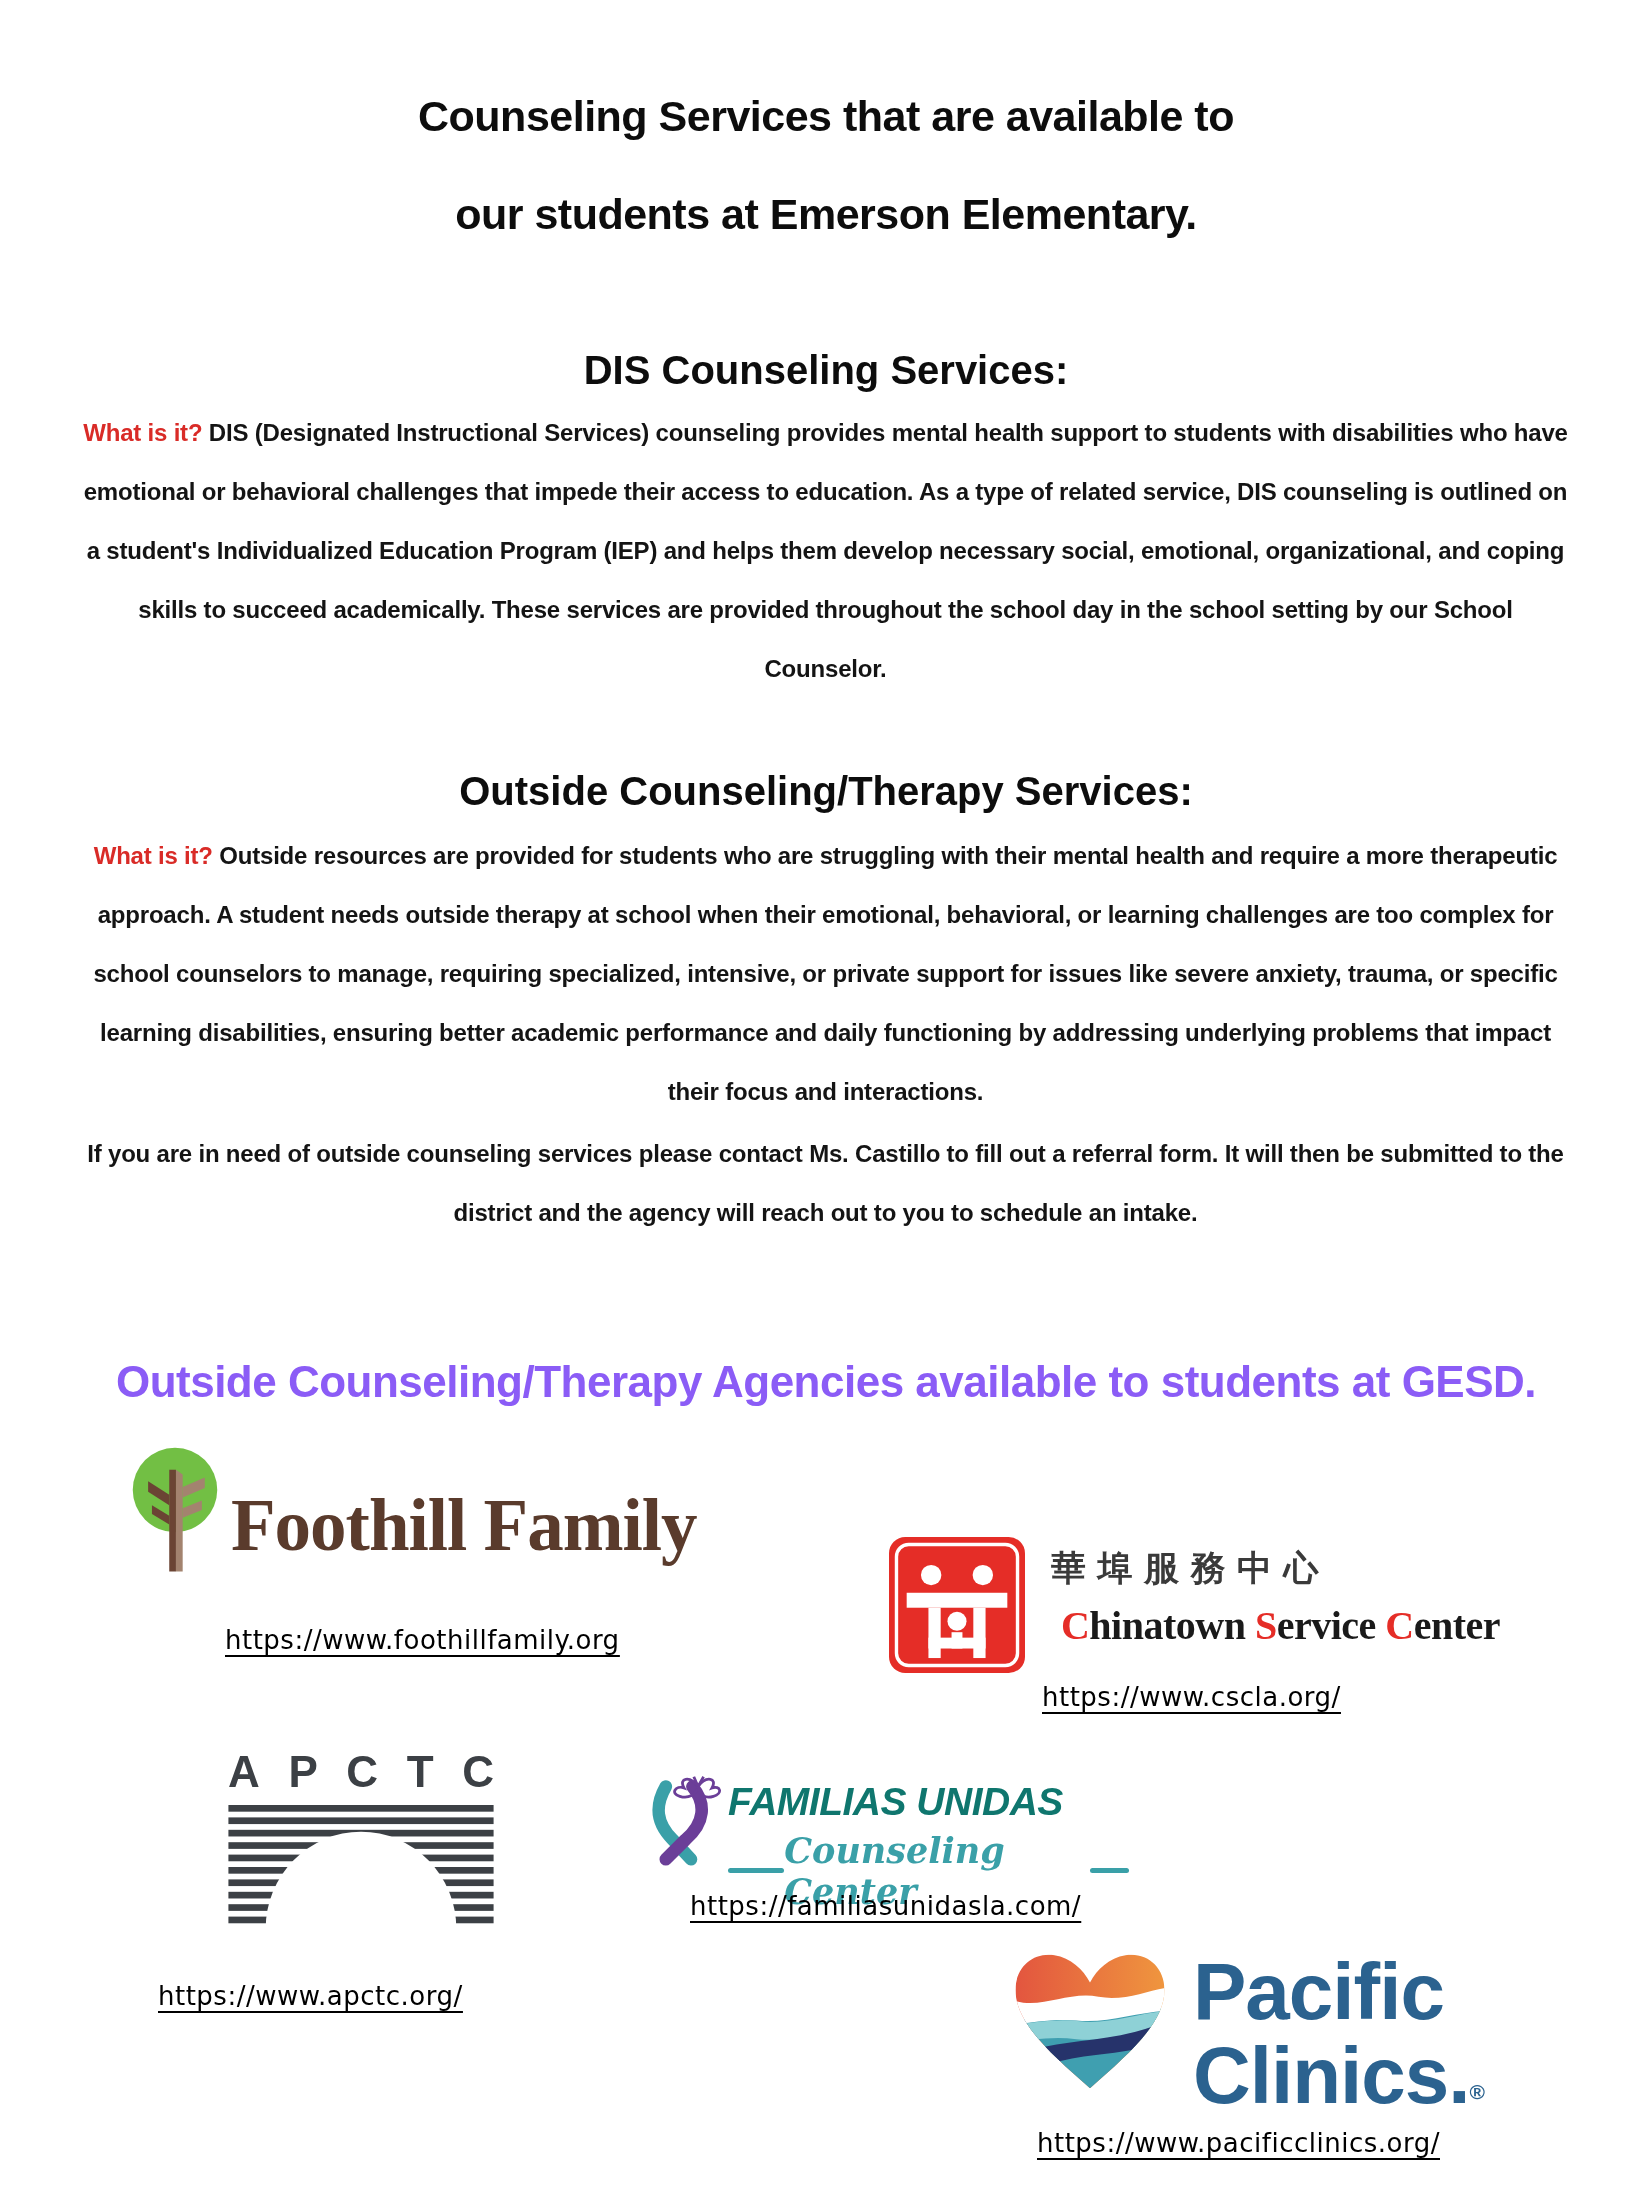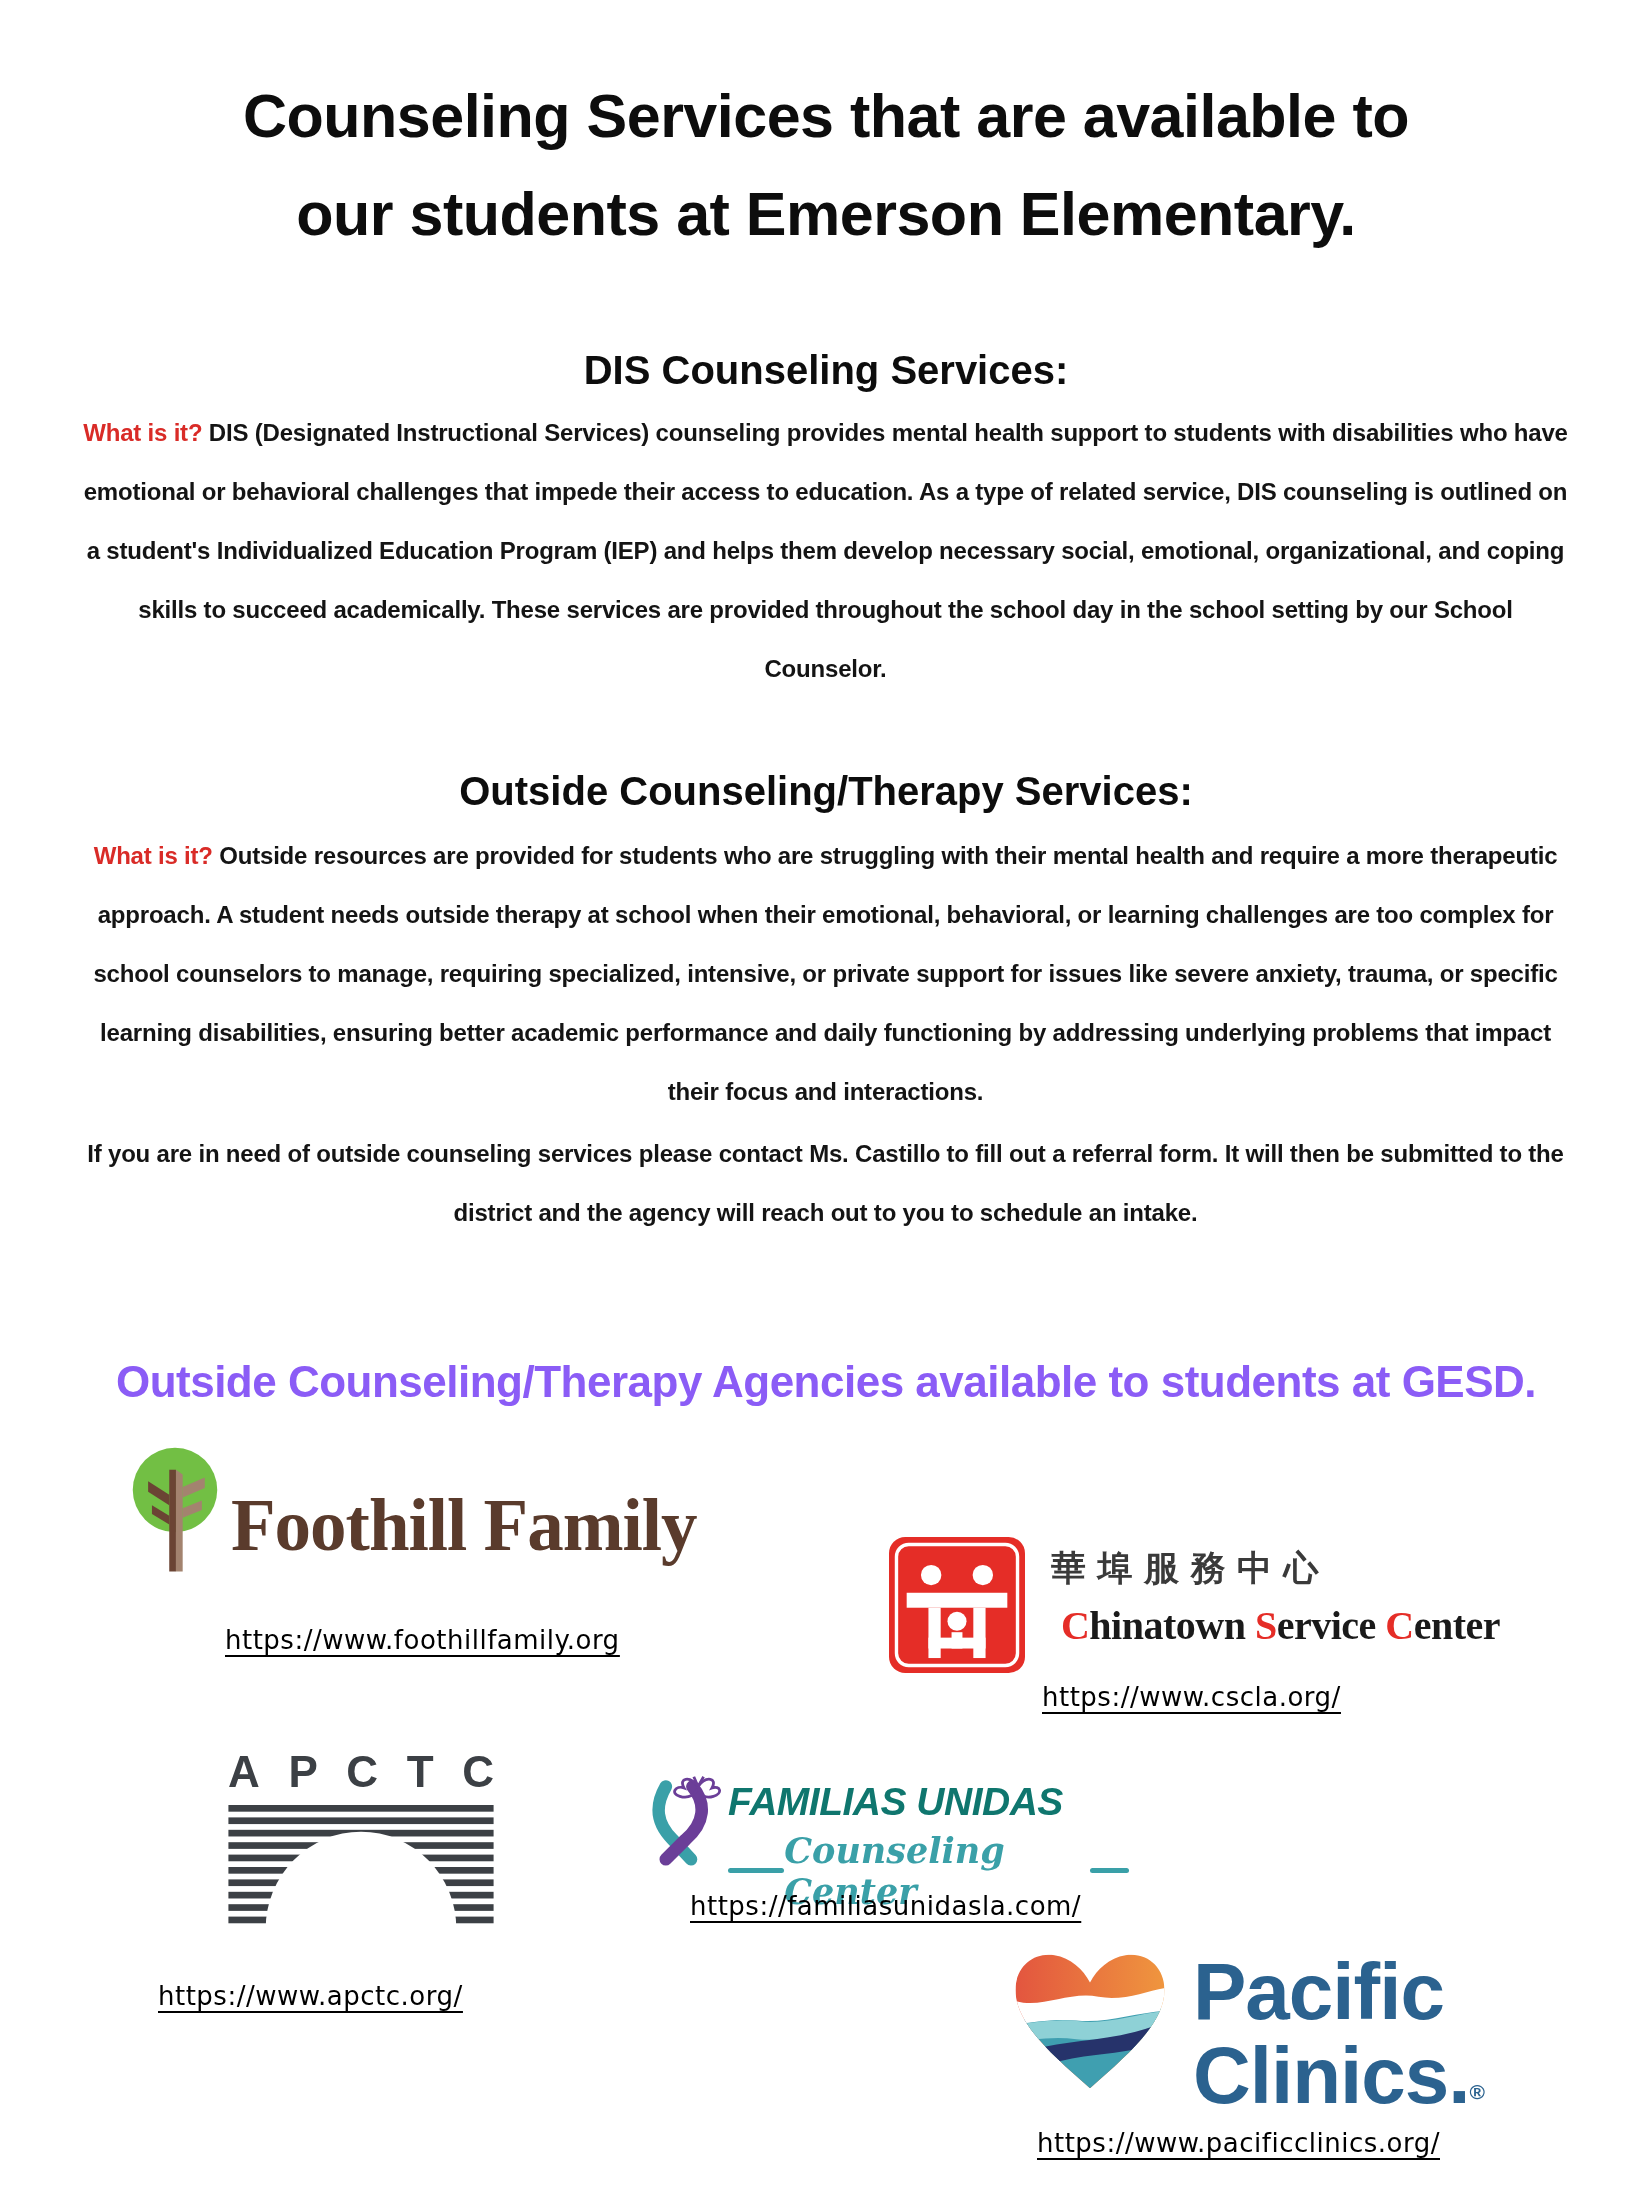--- a/index.html
+++ b/index.html
@@ -3,21 +3,21 @@
 <meta charset="utf-8">
 <style>
   * { margin:0; padding:0; box-sizing:border-box; }
   html,body { background:#ffffff; }
   .page {
     position:relative; width:1652px; height:2202px; background:#ffffff;
     font-family:"Liberation Sans", sans-serif; color:#111; overflow:hidden;
   }
   .title {
     position:absolute; top:67px; left:0; width:100%;
-    text-align:center; font-weight:800; font-size:61px; line-height:98px;
+    text-align:center; font-weight:800; font-size:43px; line-height:98px;
     letter-spacing:-0.5px; color:#0d0d0d;
   }
   .h2 {
     position:absolute; left:0; width:100%; text-align:center;
     font-weight:800; font-size:40px; color:#0d0d0d;
   }
   .h2-dis { top:348px; }
   .h2-outside { top:769px; }
   .body-par {
     position:absolute; left:80px; width:1491px; text-align:center;

